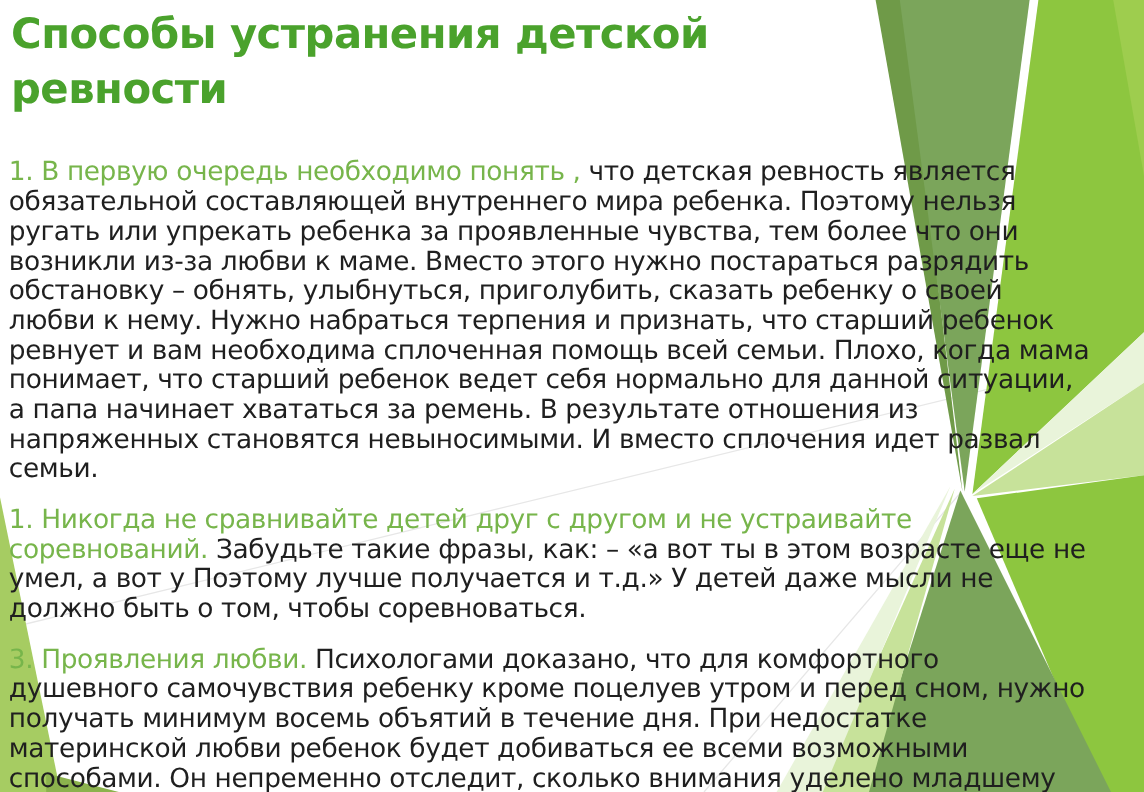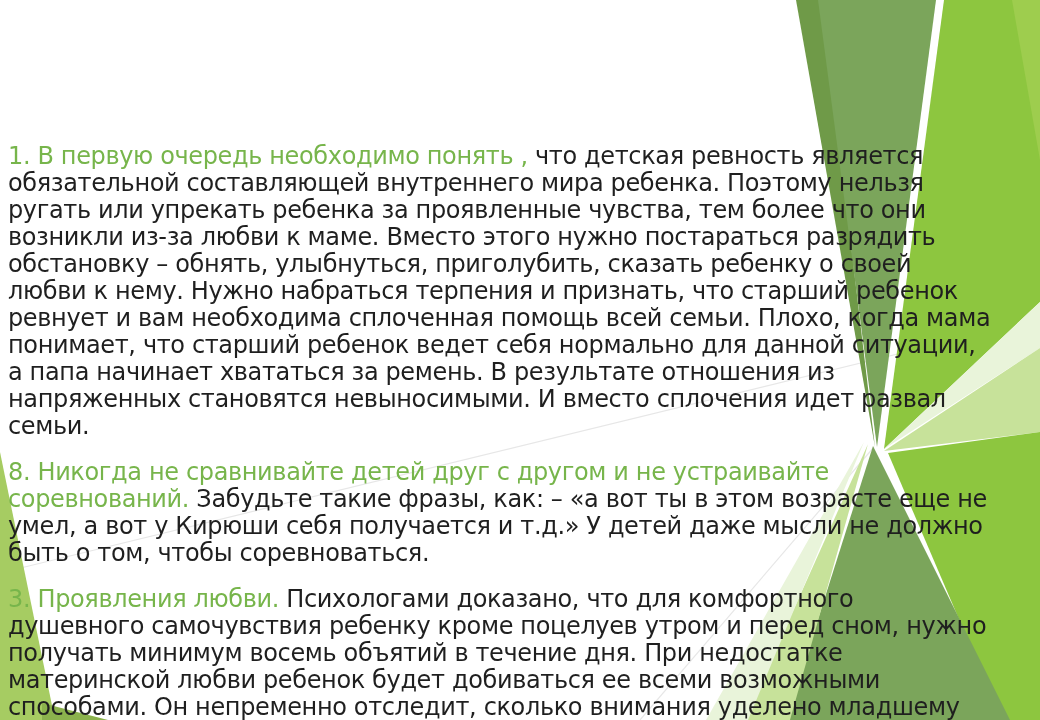--- a/index.html
+++ b/index.html
@@ -89,22 +89,25 @@
 
     <polygon class="f-bright" points="888,453 1040,432 1040,720 1002,720"></polygon>
     <polygon class="f-sage" points="873,446 1010,720 786,720"></polygon>
     <polygon class="f-light" points="868,444 790,720 744,720"></polygon>
     <polygon class="f-pale" points="864,442 748,720 706,720"></polygon>
 
     <polygon class="f-wedge" points="0,452 55,720 0,720"></polygon>
     <polygon class="f-wedge-dark" points="42,703 108,720 42,720"></polygon>
   </svg>
 
+  <div class="content">
+    <h1 class="title">Способы устранения детской ревности</h1>
+  </div>
 
   <div class="body-text">
     <p class="para"><span class="lead">1. В первую очередь необходимо понять ,</span><span> что детская ревность является обязательной составляющей внутреннего мира ребенка. Поэтому нельзя ругать или упрекать ребенка за проявленные чувства, тем более что они возникли из-за любви к маме. Вместо этого нужно постараться разрядить обстановку – обнять, улыбнуться, приголубить, сказать ребенку о своей любви к нему. Нужно набраться терпения и признать, что старший ребенок ревнует и вам необходима сплоченная помощь всей семьи. Плохо, когда мама понимает, что старший ребенок ведет себя нормально для данной ситуации, а папа начинает хвататься за ремень. В результате отношения из напряженных становятся невыносимыми. И вместо сплочения идет развал семьи.</span></p>
 
-    <p class="para"><span class="lead">8. Никогда не сравнивайте детей друг с другом и не устраивайте соревнований.</span><span> Забудьте такие фразы, как: – «а вот ты в этом возрасте еще не умел, а вот у Кирюши себя получается и т.д.» У детей даже мысли не должно быть о том, чтобы соревноваться.</span></p>
+    <p class="para"><span class="lead">1. Никогда не сравнивайте детей друг с другом и не устраивайте соревнований.</span><span> Забудьте такие фразы, как: – «а вот ты в этом возрасте еще не умел, а вот у Поэтому лучше получается и т.д.» У детей даже мысли не должно быть о том, чтобы соревноваться.</span></p>
 
     <p class="para"><span class="lead">3. Проявления любви.</span><span> Психологами доказано, что для комфортного душевного самочувствия ребенку кроме поцелуев утром и перед сном, нужно получать минимум восемь объятий в течение дня. При недостатке материнской любви ребенок будет добиваться ее всеми возможными способами. Он непременно отследит, сколько внимания уделено младшему брату или сестре, будет ревновать маму к друзьям, увлечениям и работе. Ребенок должен не только знать и слышать, что его любят, но и чувствовать это. В течение дня его нужно обнимать, гладить, прикасаться к нему, целовать перед сном и после пробуждения.</span></p>
   </div>
 
 </div>
 
 </body></html>

